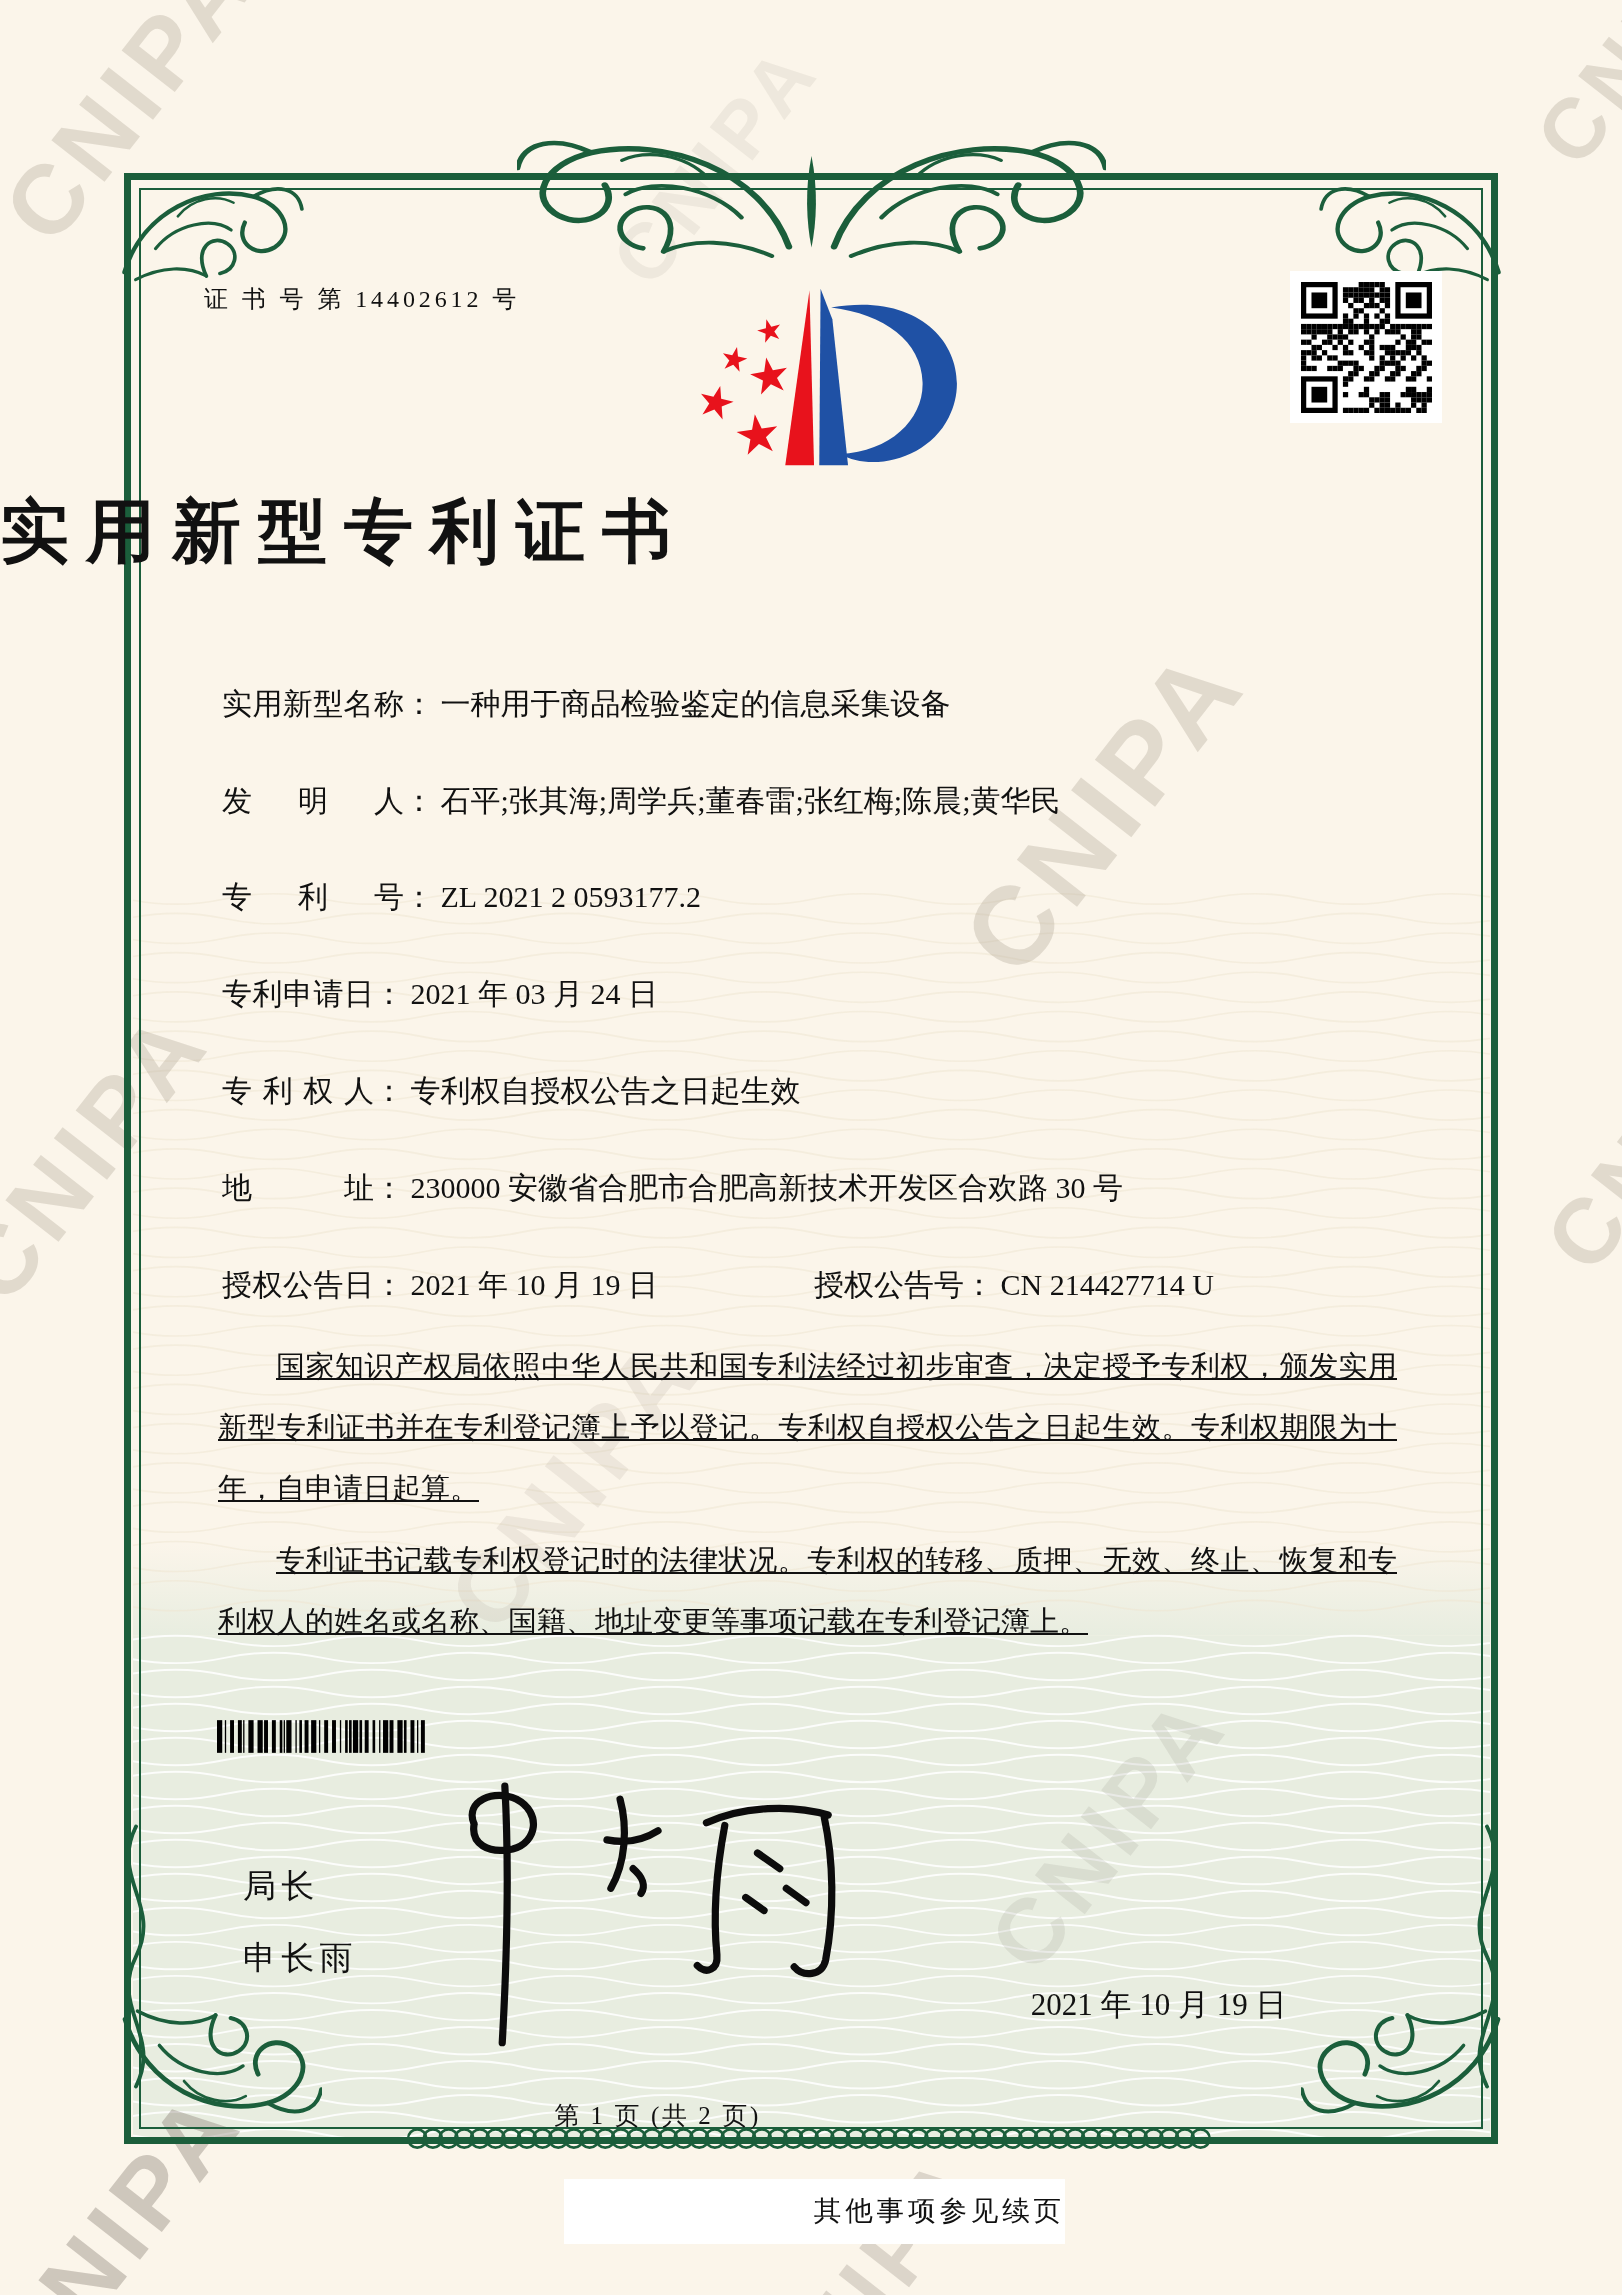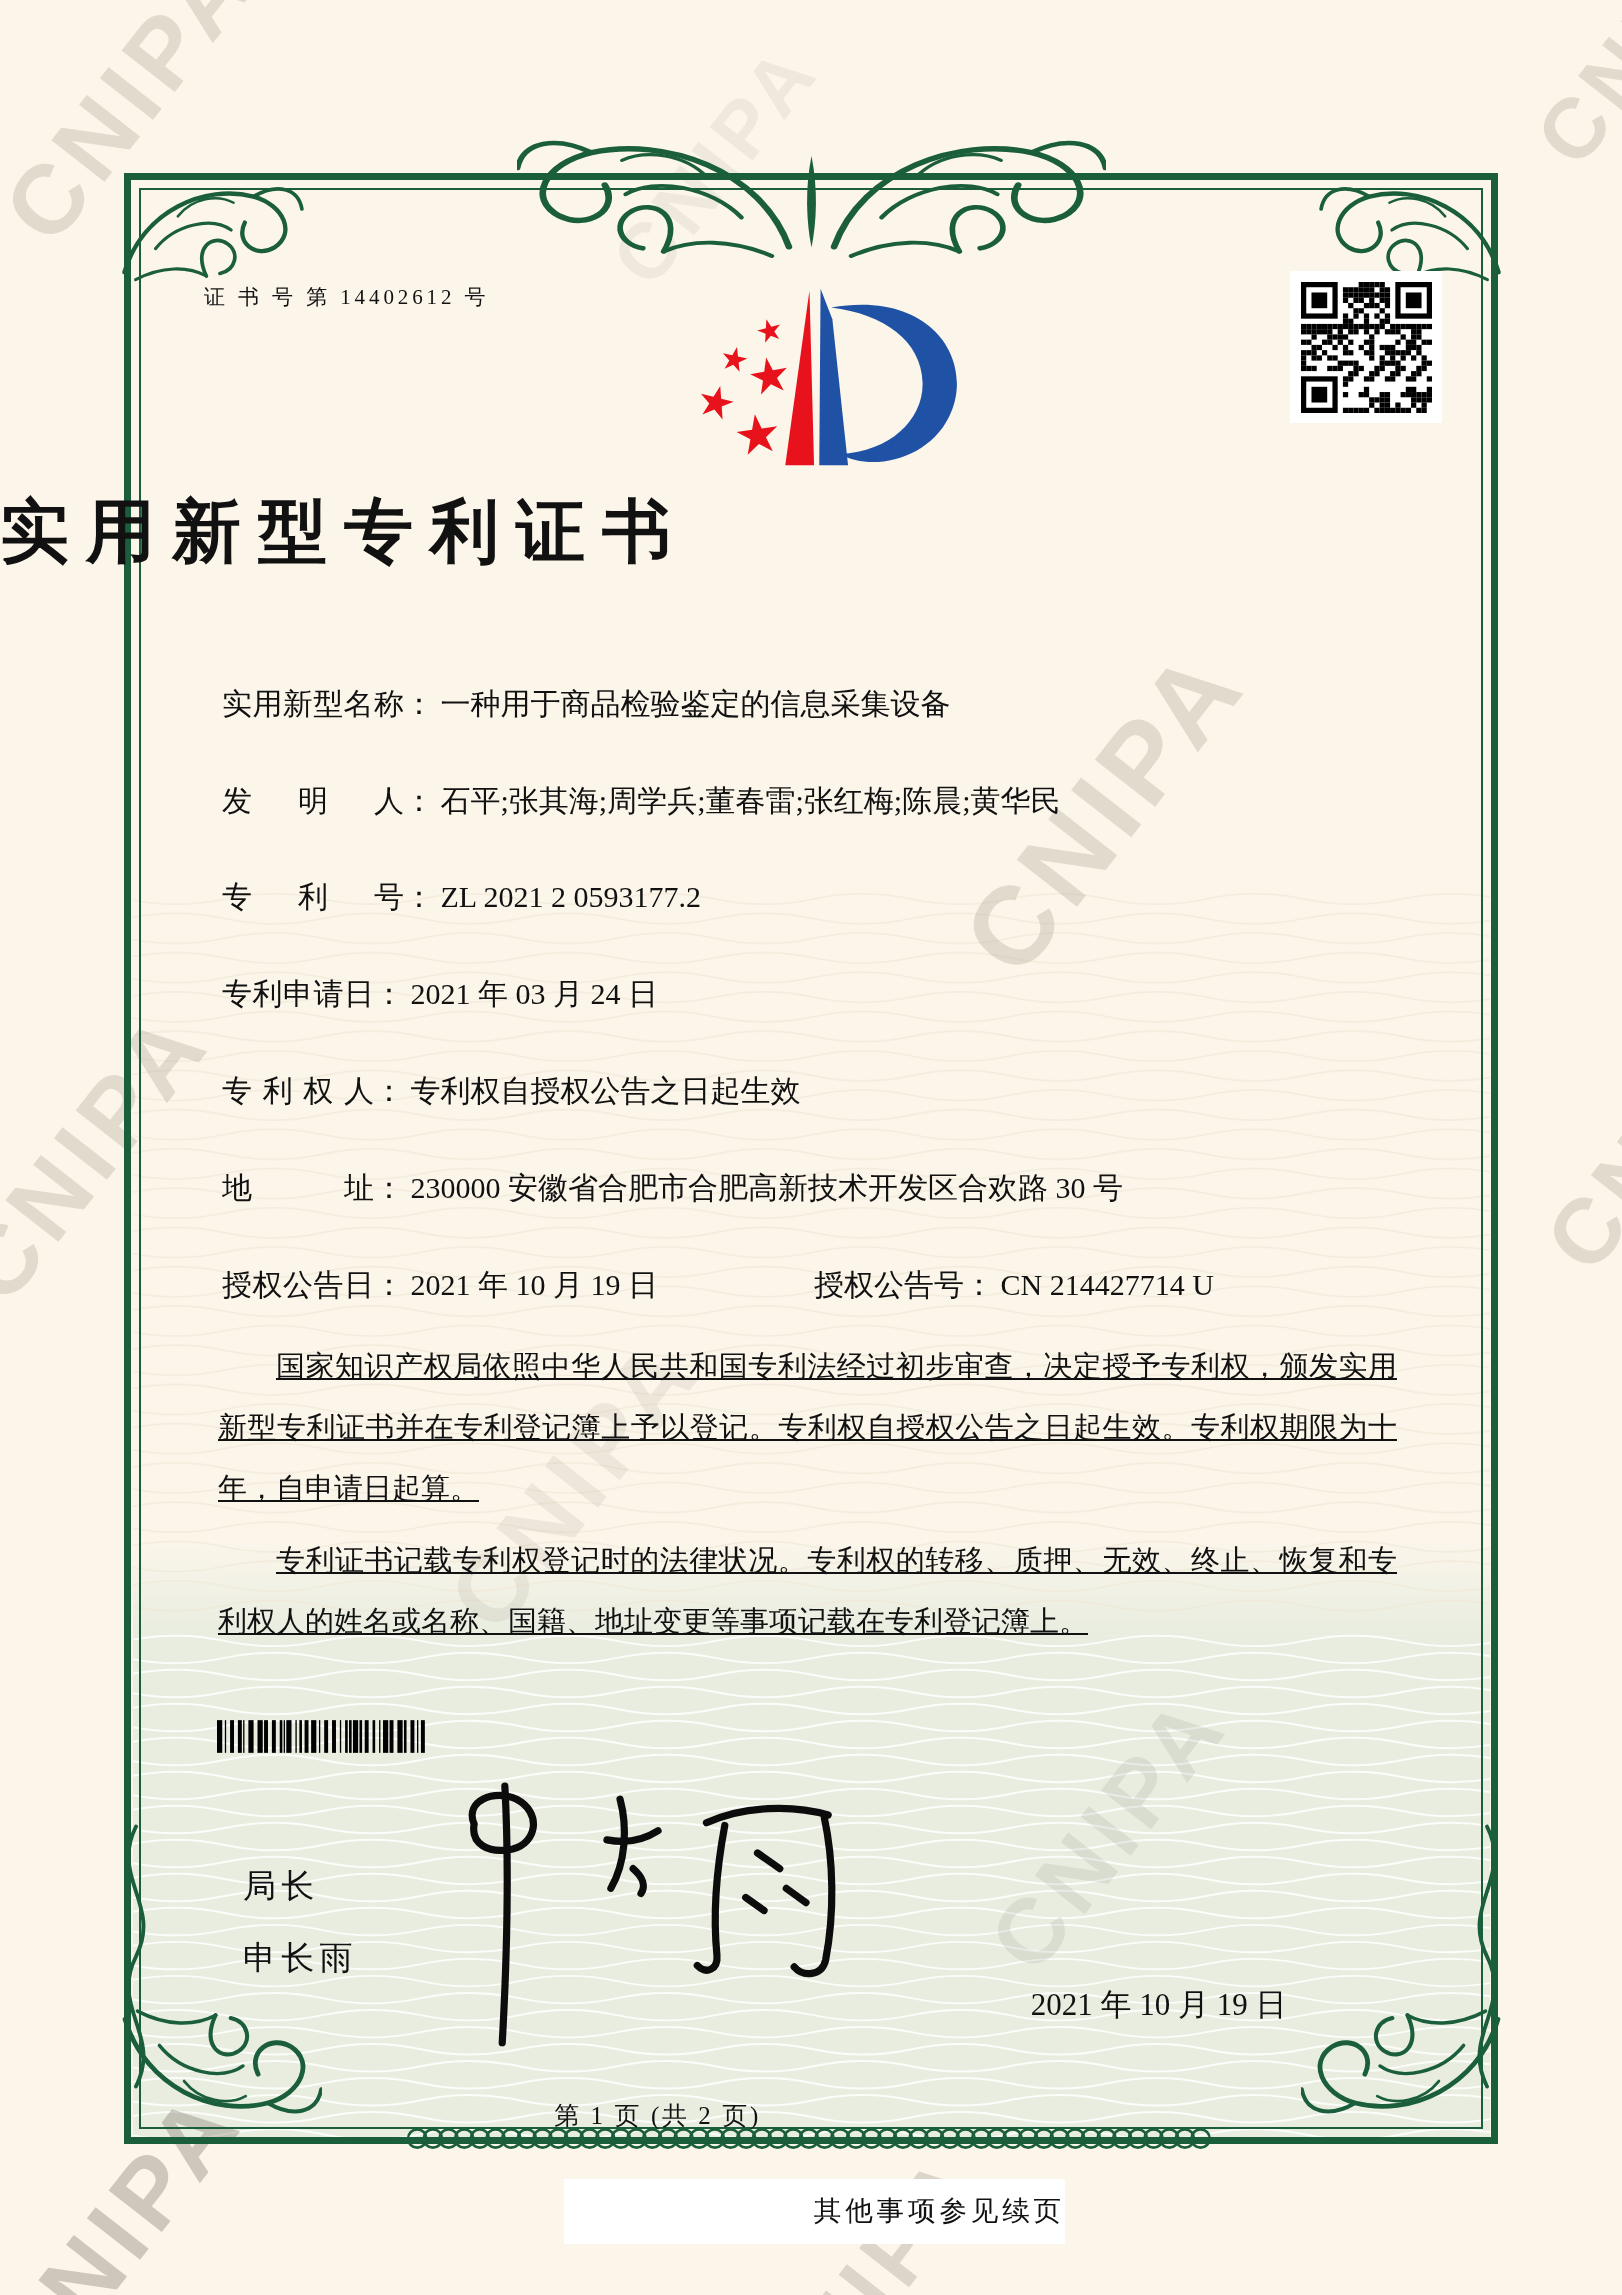--- a/index.html
+++ b/index.html
@@ -9,21 +9,21 @@
   .wm{position:absolute;z-index:2;font-family:"Liberation Sans","DejaVu Sans",sans-serif;
       font-weight:700;letter-spacing:7.9px;color:rgba(165,155,140,.30);
       transform:rotate(-52deg);white-space:nowrap;pointer-events:none;}
   
   .frame{position:absolute;left:124px;top:173px;width:1374px;height:1971px;
          border:7.2px solid #1b5e3b;box-sizing:border-box;z-index:3;}
   .frame-inner{position:absolute;left:7.9px;top:7.9px;right:7.9px;bottom:7.9px;
          border:2.6px solid #1b5e3b;}
   .orn{position:absolute;z-index:4;color:#1b5e3b;}
   
-  .certno{position:absolute;left:204px;top:283px;font-size:21px;letter-spacing:3.9px;z-index:5;}
+  .certno{position:absolute;left:204px;top:283px;font-size:24px;letter-spacing:3.9px;z-index:5;}
   .title{position:absolute;left:0;top:486px;width:1623px;text-align:left;font-size:69px;
          font-weight:700;letter-spacing:17px;z-index:5;}
   .frow{position:absolute;left:222px;width:1191px;font-size:30px;z-index:5;white-space:nowrap;}
   .lbl{display:inline-block;text-align:justify;text-align-last:justify;vertical-align:bottom;}
   .w6{width:182px;} .w5{width:152px;}
   .fval{margin-left:6.5px;}
   .extra{position:absolute;left:592px;top:0;}
   .paras{position:absolute;left:218px;top:1336px;width:1179px;font-size:29px;line-height:61px;
          text-align:justify;z-index:5;text-decoration:underline;}
   .paras p{margin:0 0 10.5px 0;text-indent:2em;}

